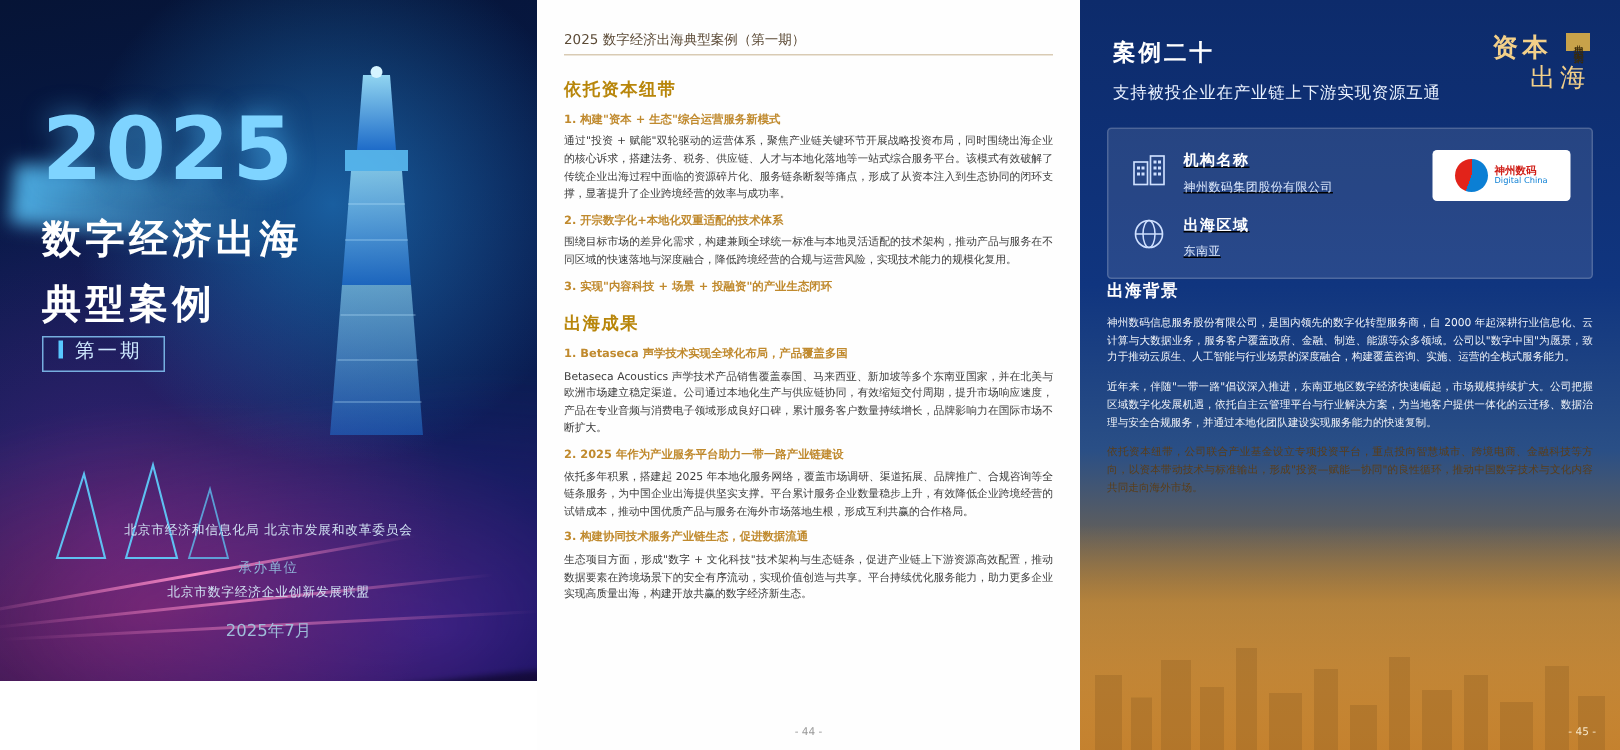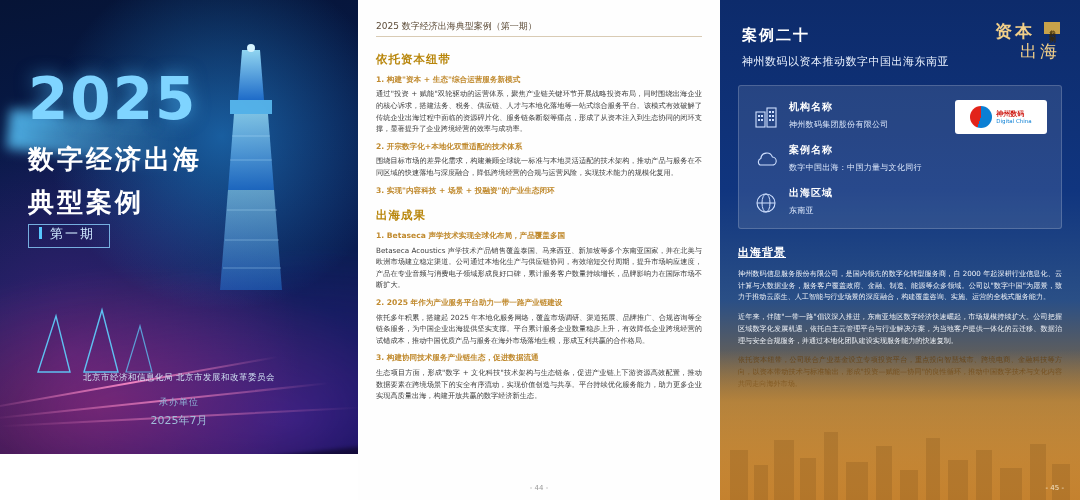--- a/index.html
+++ b/index.html
@@ -63,26 +63,26 @@
   .right .stamp .seal{display:inline-block;margin-left:4px;padding:2px 3px;background:#c8a24a;color:#3a2a08;
     font-size:7px;writing-mode:vertical-rl;letter-spacing:2px;vertical-align:top;}
   .right .card{position:relative;margin:16px 18px 0 18px;background:rgba(255,255,255,.10);
     border:1px solid rgba(255,255,255,.18);border-radius:3px;padding:14px 14px 12px 14px;}
   .right .logo{position:absolute;right:14px;top:14px;width:92px;height:34px;background:#fff;border-radius:3px;
     display:flex;align-items:center;justify-content:center;}
   .right .logo .sw{width:22px;height:22px;border-radius:50%;
     background:conic-gradient(from 200deg,#e2231a 0 45%,#0b7fd4 45% 100%);margin-right:4px;}
   .right .logo .lt{font-size:7px;line-height:1.2;color:#d01f18;font-weight:700;}
   .right .logo .lt span{display:block;color:#0b7fd4;font-size:5.5px;font-weight:400;}
-  .right .row{display:flex;align-items:flex-end;margin-bottom:13px;}
+  .right .row{display:flex;align-items:flex-start;margin-bottom:13px;text-decoration:underline;}
   .right .row:last-child{margin-bottom:0;}
   .right .ic{width:26px;height:26px;flex:0 0 26px;margin-right:10px;}
   .right .rk{font-size:10px;color:#fff;font-weight:700;letter-spacing:1px;}
   .right .rv{font-size:8px;color:#dbe7fb;margin-top:5px;letter-spacing:.3px;}
-  .right h3{margin:16px 18px 0 18px;color:#fff;font-size:11px;letter-spacing:1px;text-decoration:underline;}
+  .right h3{margin:0 18px 0 18px;color:#fff;font-size:11px;letter-spacing:1px;}
   .right .bg{margin:8px 18px 0 18px;font-size:7.1px;color:#f0f3f8;line-height:1.65;text-align:justify;}
   .right .bg.dark{color:#5a3d17;}
   .right .pg{position:absolute;right:16px;bottom:8px;font-size:7px;color:#f6e6c8;}
 </style>
 </head>
 <body>
 
 <div class="page">
 
   <section class="cover">
@@ -124,20 +124,21 @@
       <div class="l1">数字经济出海</div>
       <div class="l2">典型案例</div>
       <div class="issue">
         <span class="bar"></span><span>第一期</span>
       </div>
     </div>
 
     <div class="foot">
       <div class="v">北京市经济和信息化局    北京市发展和改革委员会</div>
       <div class="k">承办单位</div>
+      <div class="v">北京市数字经济企业创新发展联盟</div>
       <div class="date">2025年7月</div>
     </div>
   </section>
 
   <section class="mid">
     <div class="runhead">2025 数字经济出海典型案例（第一期）</div>
     <div class="runrule"></div>
     <div class="body">
       <h2>依托资本纽带</h2>
       <p class="lead">1. 构建"资本 + 生态"综合运营服务新模式</p>
@@ -173,21 +174,21 @@
           <rect x="228" y="50" width="20" height="40"></rect>
         <rect x="256" y="40" width="16" height="50"></rect>
           <rect x="280" y="58" width="22" height="32"></rect>
         <rect x="310" y="34" width="16" height="56"></rect>
           <rect x="332" y="54" width="18" height="36"></rect>
       </g>
     </svg>
 
     <div class="head">
       <div class="caseno">案例二十</div>
-      <div class="casettl">神州数码以资本推动数字中国出海东南亚</div>
+      <div class="casettl">支持被投企业在产业链上下游实现资源互通</div>
       <div class="stamp">
         <span>
           <span class="s1">资本</span>
         </span>
         <span class="seal">典型案例</span>
         <div class="s2">出海</div>
       </div>
     </div>
 
     <div class="card">
@@ -212,29 +213,20 @@
           <rect x="16" y="15" width="2" height="2"></rect>
               <rect x="19" y="15" width="2" height="2"></rect>
             </g>
         </svg>
         <div>
           <div class="rk">机构名称</div>
           <div class="rv">神州数码集团股份有限公司</div>
         </div>
       </div>
 
-      <div class="row">
-        <svg class="ic" viewBox="0 0 26 26">
-          <path d="M7 18h12a4 4 0 0 0 .4-8 6 6 0 0 0-11.6 1.6A3.6 3.6 0 0 0 7 18z" fill="none" stroke="#cfe0ff" stroke-width="1.1"></path>
-        </svg>
-        <div>
-          <div class="rk">案例名称</div>
-          <div class="rv">数字中国出海：中国力量与文化同行</div>
-        </div>
-      </div>
 
       <div class="row">
         <svg class="ic" viewBox="0 0 26 26">
           <circle cx="13" cy="13" r="9" fill="none" stroke="#cfe0ff" stroke-width="1.1"></circle>
           <ellipse cx="13" cy="13" rx="4" ry="9" fill="none" stroke="#cfe0ff" stroke-width="1"></ellipse>
           <line x1="4" y1="13" x2="22" y2="13" stroke="#cfe0ff" stroke-width="1"></line>
         </svg>
         <div>
           <div class="rk">出海区域</div>
           <div class="rv">东南亚</div>

